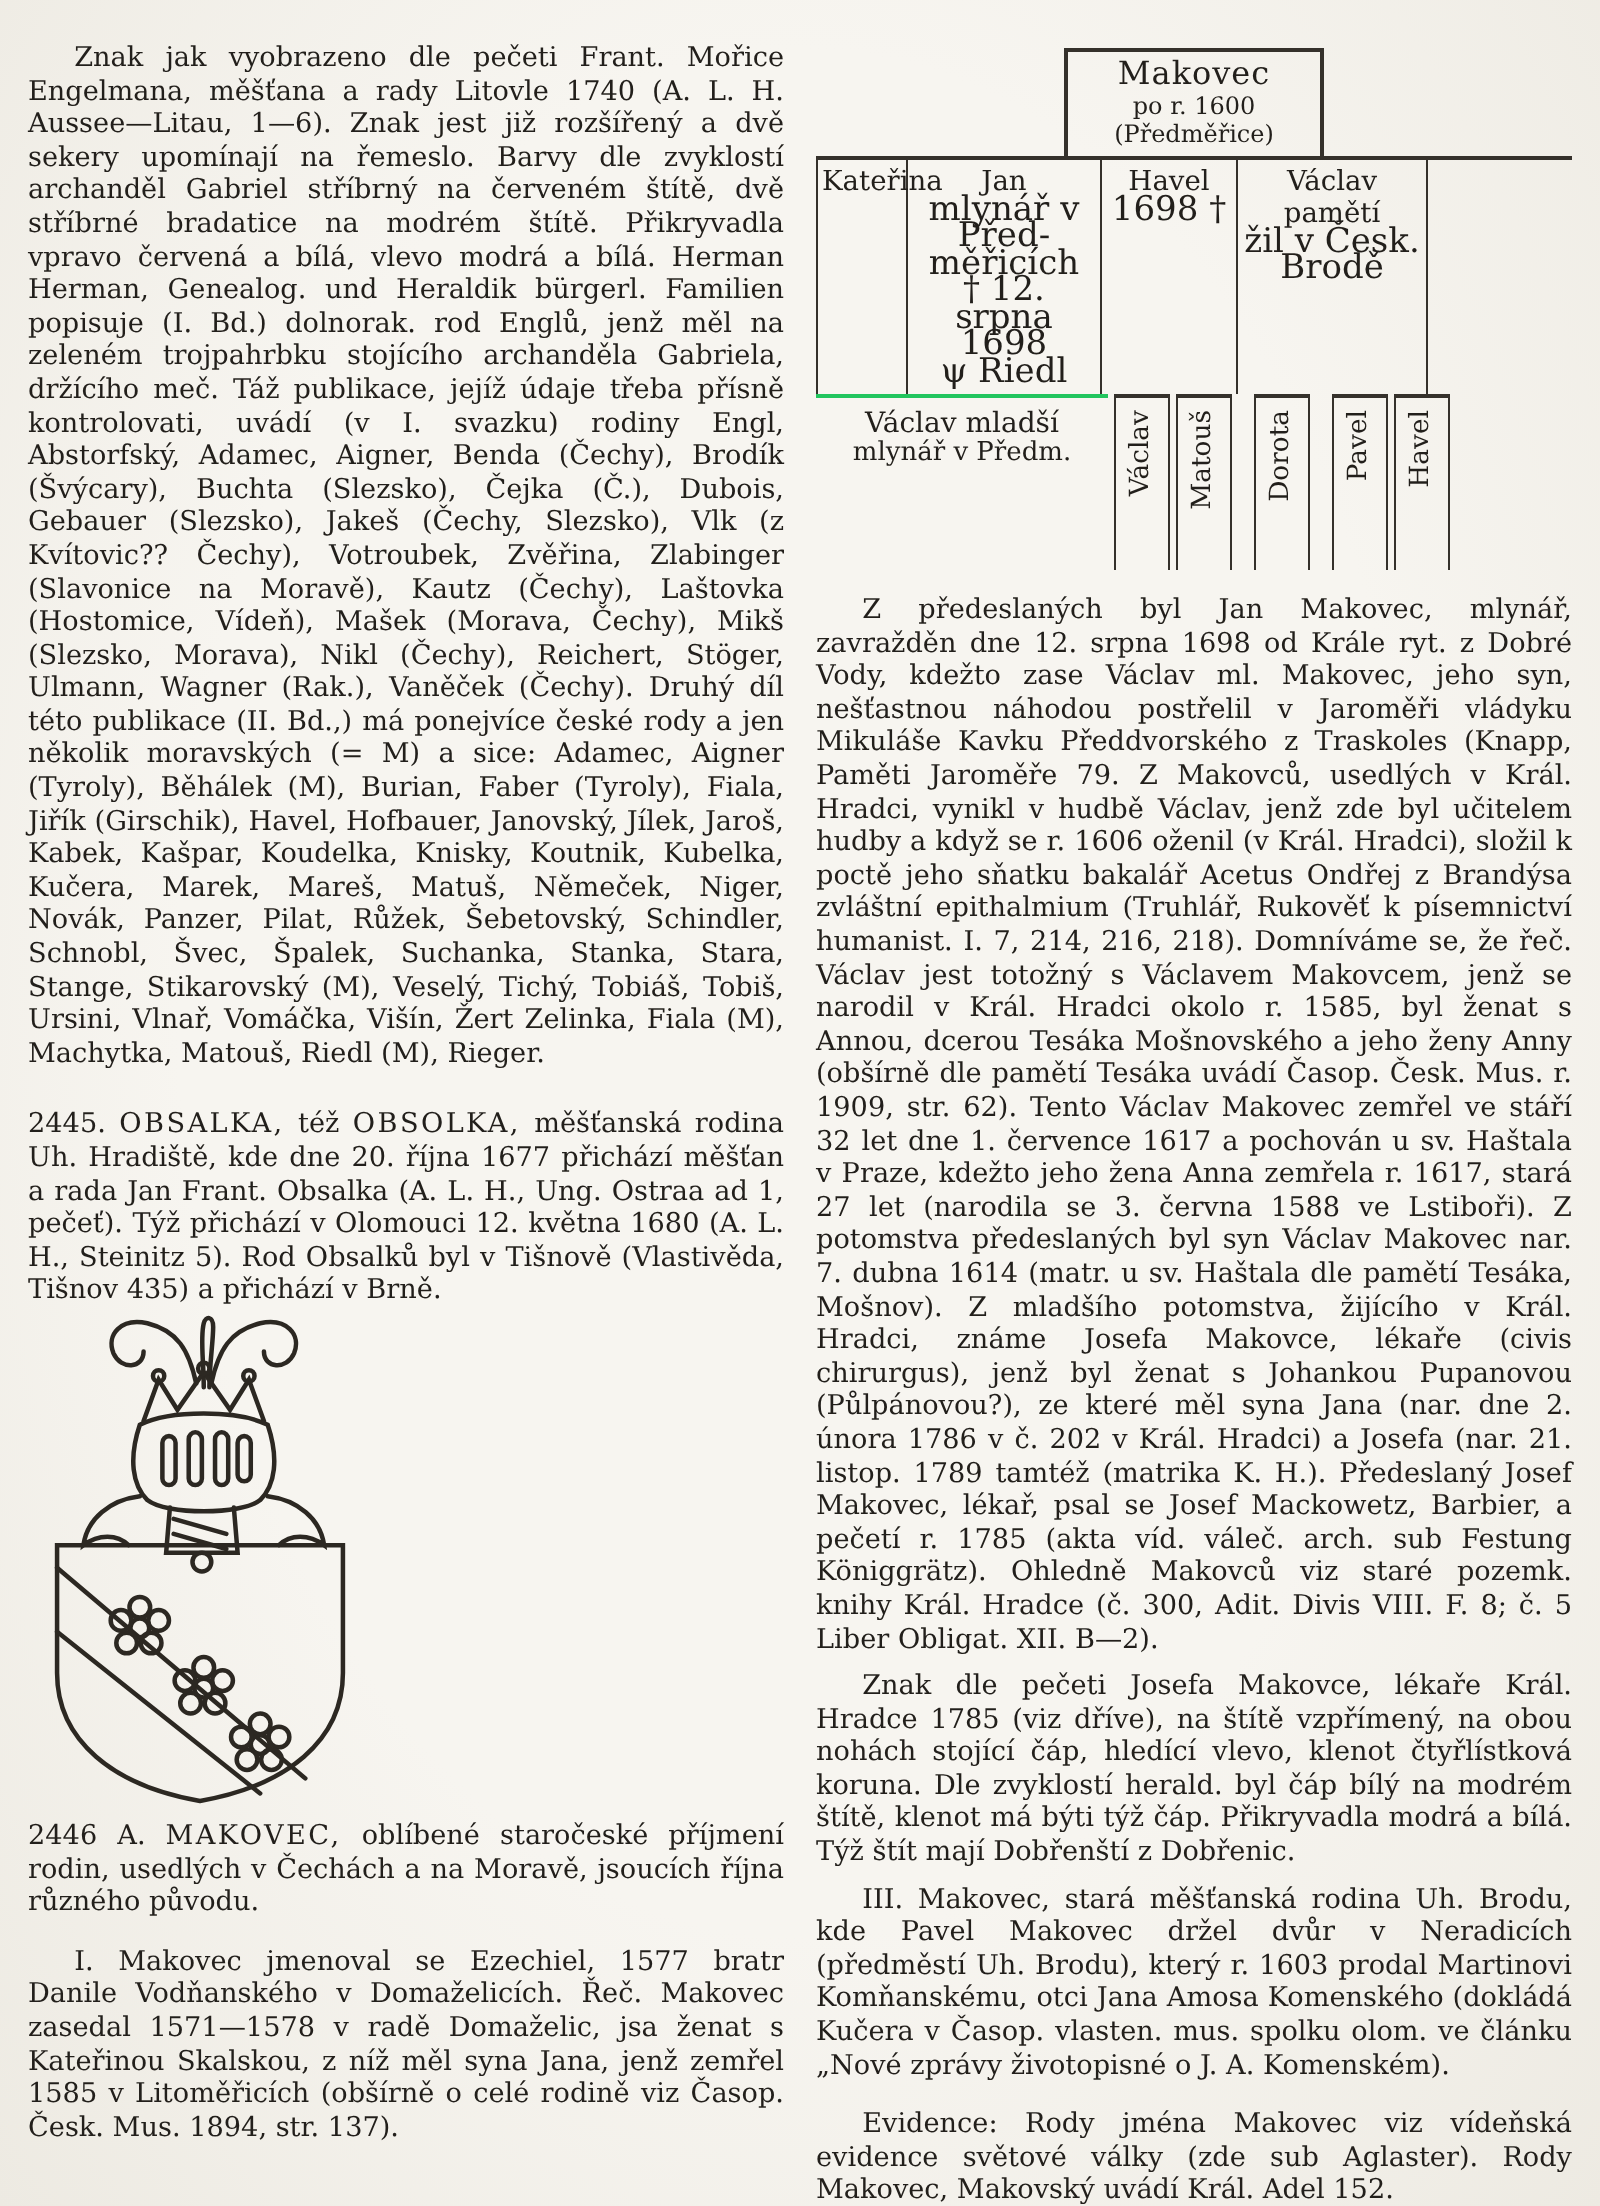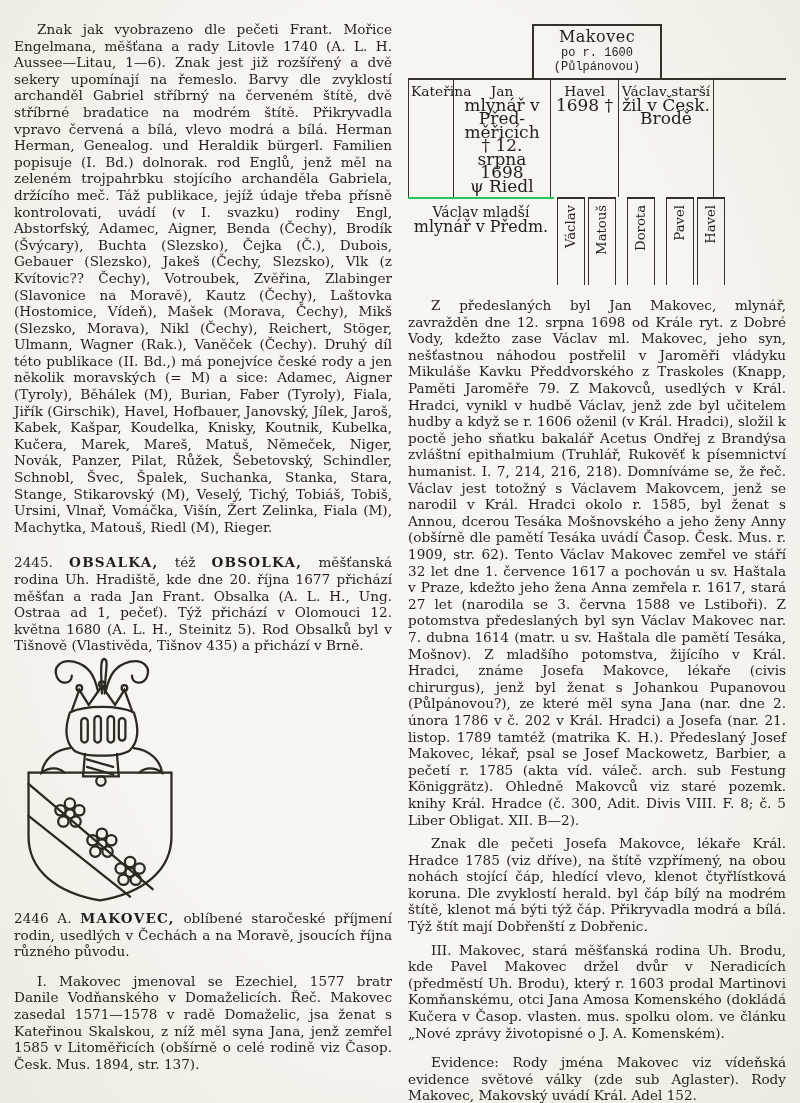--- a/index.html
+++ b/index.html
@@ -11,42 +11,42 @@
     padding:14px 0 0 0;
   }
   .columns{display:flex;gap:16px;padding:0 14px;}
   .col{width:378px;box-sizing:border-box;font-size:13.6px;line-height:16.6px;text-align:justify;}
   p{margin:0;padding:0;text-indent:1.7em;}
   p.noindent{text-indent:0;}
   .mt-sm{margin-top:7px;}
   .mt-md{margin-top:13px;}
   .mt-lg{margin-top:19px;}
   .b{font-weight:normal;}
-  .caps{font-weight:bold;letter-spacing:1.2px;}
+  .caps{font-weight:normal;letter-spacing:1.2px;}
   
   .arms{float:left;width:172px;height:252px;margin:2px 8px 2px 0;}
   .arms svg{width:100%;height:100%;}
   .clear{clear:both;}
   
   .tree{margin:10px 0 12px;font-family:"DejaVu Serif","Liberation Serif",serif;}
   .tree-root{width:122px;margin:0 auto -2px auto;border:2px solid #35312b;
     text-align:center;padding:3px 2px 4px;background:transparent;position:relative;z-index:1;}
   .tree-root .rname{font-size:16px;letter-spacing:.5px;}
-  .tree-root .rline{font-size:12px;line-height:14px;font-family:Liberation Mono, monospace;}
+  .tree-root .rline{font-size:12px;line-height:14px;}
   .tree-row1{display:flex;border-top:2px solid #35312b;}
   .tcell{box-sizing:border-box;border-right:1.5px solid #35312b;min-height:80px;
     padding:3px 2px 4px;text-align:center;}
   .tcell:first-child{border-left:1.5px solid #35312b;}
   .tcell .tname{font-size:13.8px;line-height:16px;}
   .tcell .tdet{font-size:17px;line-height:13.5px;}
   .tree-row2{display:flex;align-items:flex-start;}
   .t2main{box-sizing:border-box;width:146px;border-top:2px solid #22c55e;
     text-align:center;padding-top:5px;}
   .t2main .tname{font-size:14px;line-height:16px;}
-  .t2main .tdet{font-size:16px;line-height:14px;}
+  .t2main .tdet{font-size:13px;line-height:14px;}
   .vcell{box-sizing:border-box;width:28px;height:88px;margin-left:3px;
     border-left:1.5px solid #35312b;border-right:1.5px solid #35312b;border-top:2px solid #35312b;
     display:flex;align-items:flex-start;justify-content:center;padding-top:6px;}
   .vcell.gap{margin-left:11px;}
   .vname{writing-mode:vertical-rl;transform:rotate(180deg);font-size:13.2px;line-height:1;}
 </style>
 </head>
 <body>
 
 <div class="columns">
@@ -125,39 +125,39 @@
     <p class="mt-md"><span>I. </span><span class="b">Makovec</span><span> jmenoval se Ezechiel, 1577 bratr Danile Vodňanského v Domaželicích. Řeč. Makovec zasedal 1571—1578 v radě Domaželic, jsa ženat s Kateřinou Skalskou, z níž měl syna Jana, jenž zemřel 1585 v Litoměřicích (obšírně o celé rodině viz Časop. Česk. Mus. 1894, str. 137).</span></p>
 
   </div>
 
   <div class="col">
 
     <div class="tree">
       <div class="tree-root">
         <div class="rname">Makovec</div>
         <div class="rline">po r. 1600</div>
-        <div class="rline">(Půlpánovou)</div>
+        <div class="rline">(Předměřice)</div>
       </div>
       <div class="tree-row1">
         <div class="tcell" style="width:46px">
           <div class="tname">Kateřina</div>
         </div>
         <div class="tcell" style="width:97px">
           <div class="tname">Jan</div>
           <div class="tdet">mlynář v Před-</div>
           <div class="tdet">měřicích</div>
           <div class="tdet">† 12. srpna 1698</div>
           <div class="tdet">ψ Riedl</div>
         </div>
         <div class="tcell" style="width:68px">
           <div class="tname">Havel</div>
           <div class="tdet">1698 †</div>
         </div>
         <div class="tcell" style="width:95px">
-          <div class="tname">Václav starší</div>
+          <div class="tname">Václav pamětí</div>
           <div class="tdet">žil v Česk. Brodě</div>
         </div>
       </div>
       <div class="tree-row2">
         <div class="t2main">
           <div class="tname">Václav mladší</div>
           <div class="tdet">mlynář v Předm.</div>
         </div>
         <div class="vcell">
           <span class="vname">Václav</span>

